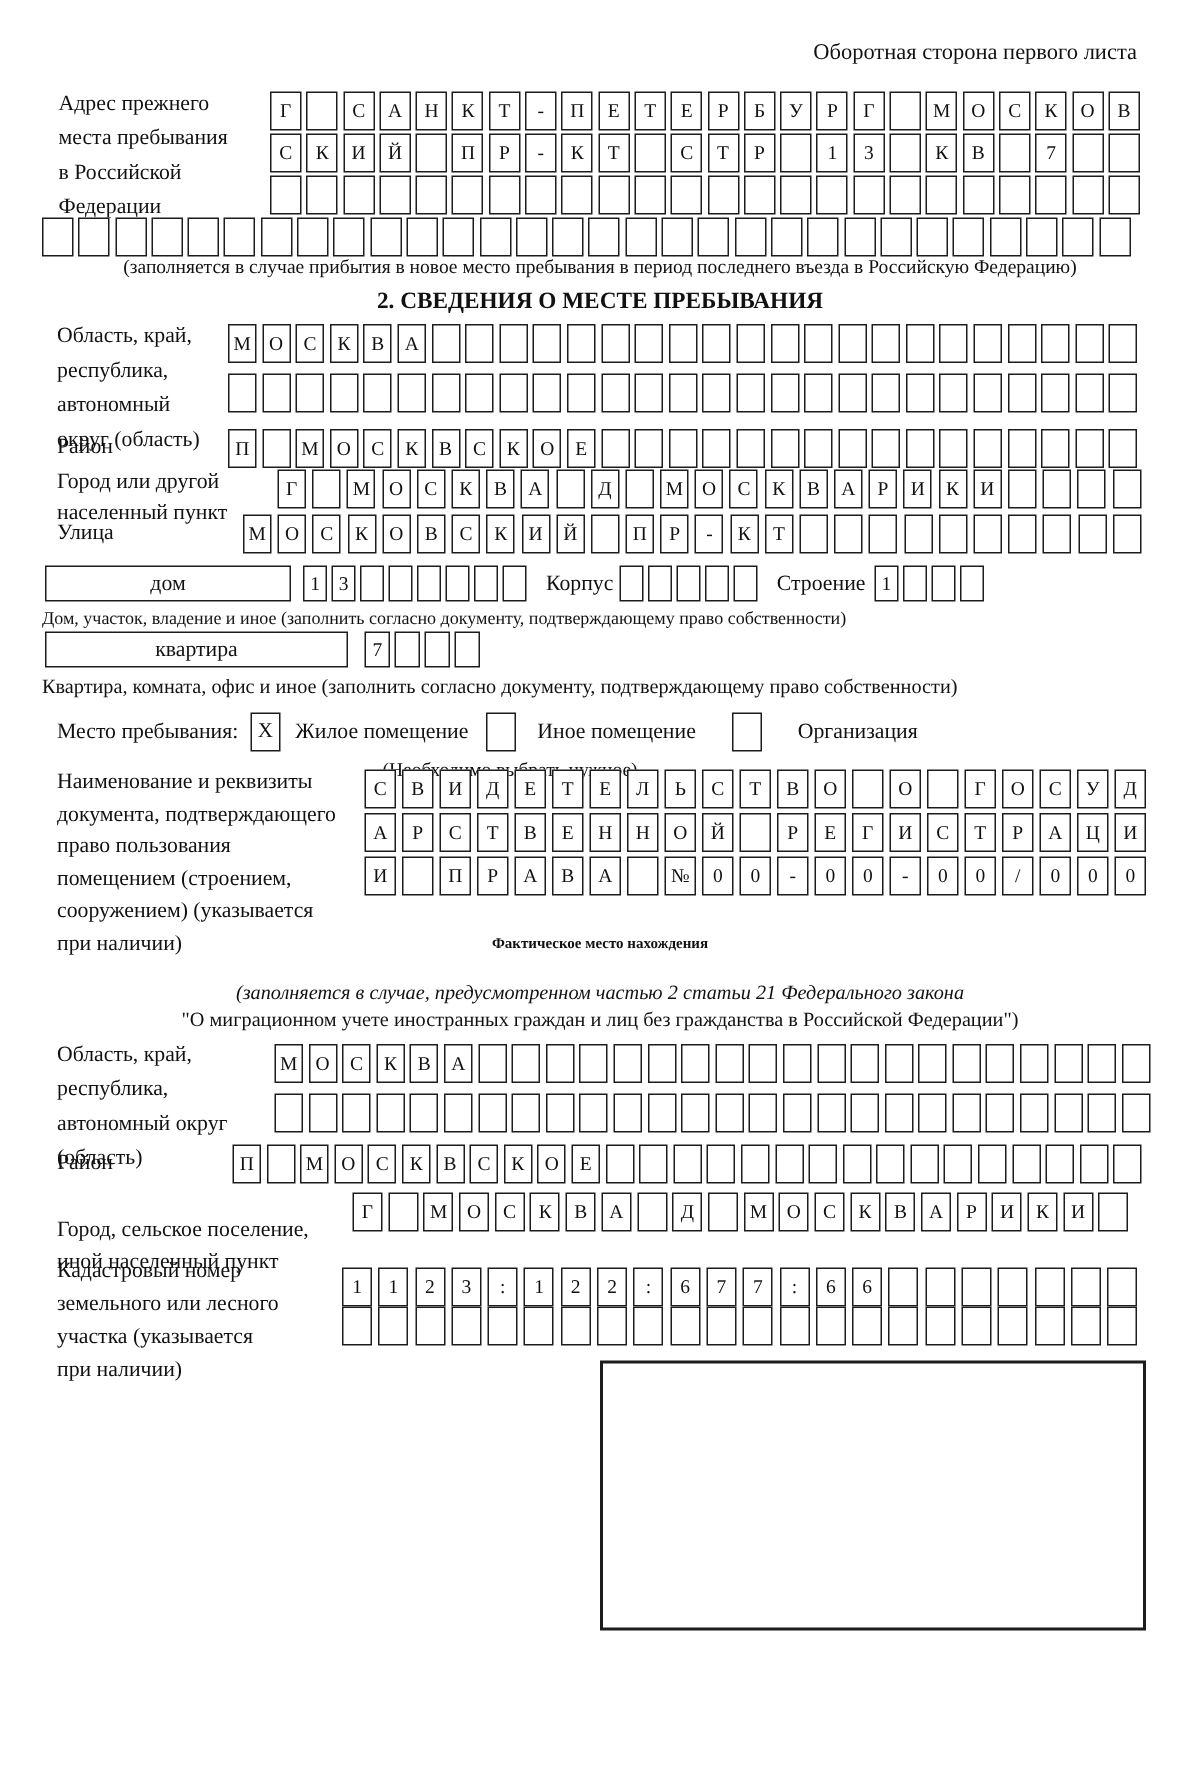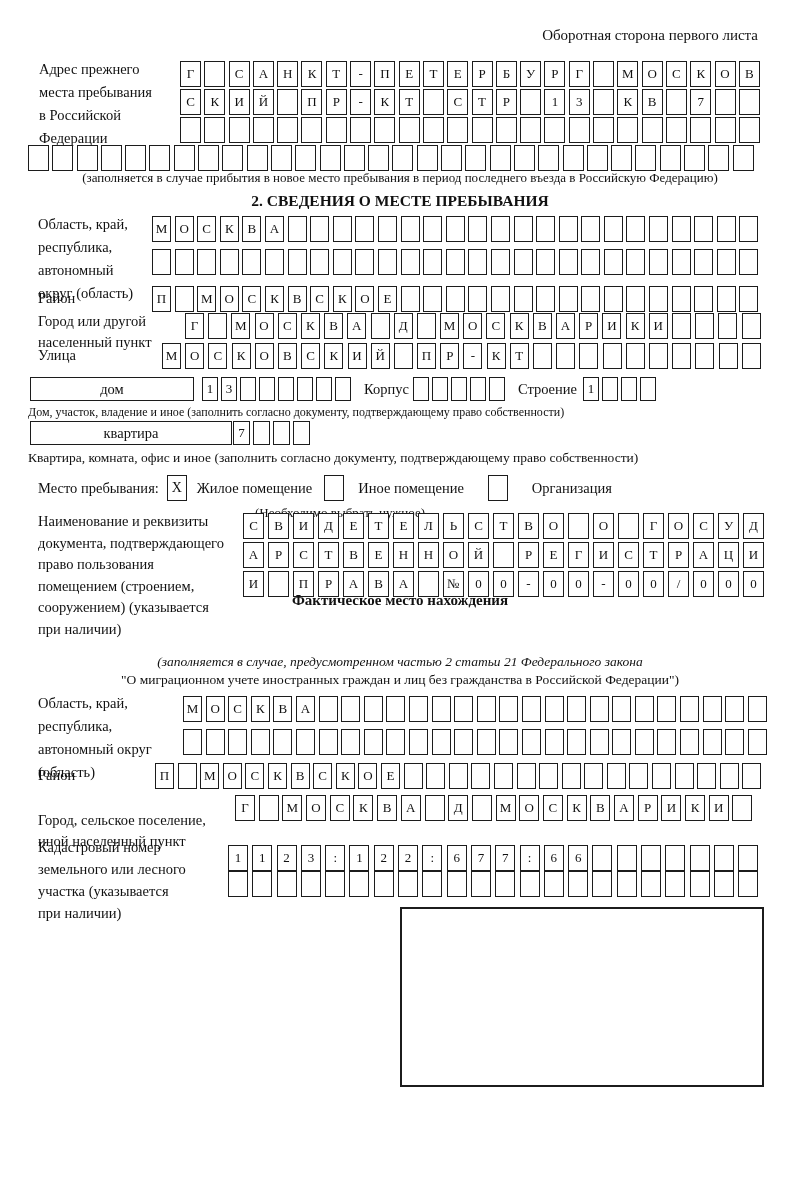--- a/index.html
+++ b/index.html
@@ -331,21 +331,21 @@
     <span class="row r-house" style="position:static;">
         <span class="cell">1</span>
         <span class="cell"></span>
         <span class="cell"></span>
         <span class="cell"></span>
       </span>
   </div>
   <div class="cap" style="left:28px;top:405px;font-size:12px;">Дом, участок, владение и иное (заполнить согласно документу, подтверждающему право собственности)</div>
 
   <div class="row r-kv" style="left:30px;top:421px;align-items:center;">
-    <span class="wbox" style="width:202px;margin-right:1px;">квартира</span>
+    <span class="wbox" style="width:202px;margin-right:11px;">квартира</span>
     <span class="row r-kv" style="position:static;">
         <span class="cell">7</span>
         <span class="cell"></span>
         <span class="cell"></span>
         <span class="cell"></span>
       </span>
   </div>
   <div class="cap" style="left:28px;top:450px;font-size:13.5px;">Квартира, комната, офис и иное (заполнить согласно документу, подтверждающему право собственности)</div>
 
   <div class="row" style="left:38px;top:475px;align-items:center;">
@@ -428,21 +428,21 @@
       <span class="cell">0</span>
       <span class="cell">-</span>
       <span class="cell">0</span>
       <span class="cell">0</span>
       <span class="cell">/</span>
       <span class="cell">0</span>
       <span class="cell">0</span>
       <span class="cell">0</span>
     </div>
 
-  <div class="cap center bold" style="top:592px;font-size:15px;text-align:center;">Фактическое место нахождения</div>
+  <div class="cap center bold" style="top:624px;font-size:10px;text-align:center;">Фактическое место нахождения</div>
   <div class="cap center" style="top:654px;font-size:13.5px;font-style:italic;">(заполняется в случае, предусмотренном частью 2 статьи 21 Федерального закона</div>
   <div class="cap center" style="top:672px;font-size:13.5px;">"О миграционном учете иностранных граждан и лиц без гражданства в Российской Федерации")</div>
 
   <div class="txt" style="left:38px;top:692px;">Область, край,
 республика,
 автономный округ
 (область)</div>
   <div class="row r-std" style="left:183px;top:696px;">
       <span class="cell">М</span>
       <span class="cell">О</span>

